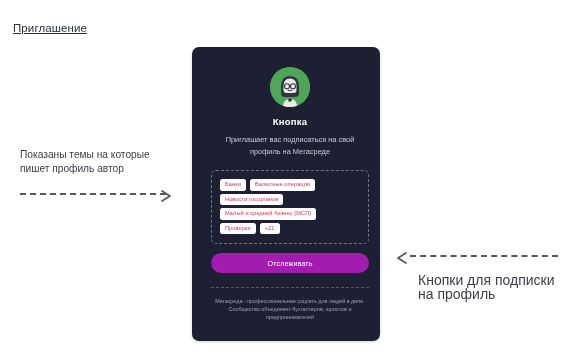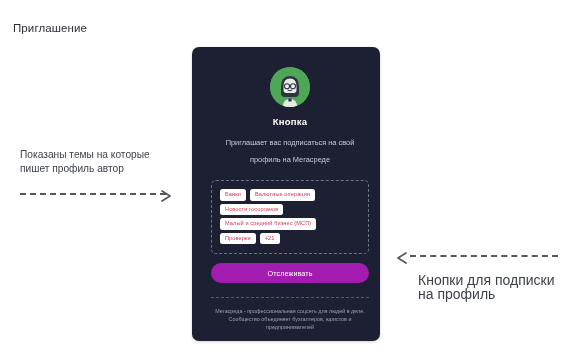--- a/index.html
+++ b/index.html
@@ -21,20 +21,21 @@
   
   .page-title {
     position: absolute;
     left: 13px;
     top: 22px;
     font-size: 11.5px;
     font-weight: 400;
     color: #2b2f38;
     letter-spacing: .1px;
     white-space: nowrap;
+    text-decoration: underline;
   }
 
   
   .anno-left {
     position: absolute;
     left: 20px;
     top: 148px;
     width: 180px;
   }
   .anno-left .anno-text {
@@ -130,21 +131,21 @@
   .profile-name {
     margin-top: 9px;
     font-size: 9.5px;
     font-weight: 700;
     color: #ffffff;
     letter-spacing: .2px;
   }
   .profile-desc {
     margin-top: 7px;
     font-size: 7.4px;
-    line-height: 17px;
+    line-height: 12px;
     color: #c9cdd8;
     text-align: center;
     width: 150px;
     white-space: pre-line;
   }
 
   
   .topics-box {
     margin-top: 12px;
     width: 158px;

